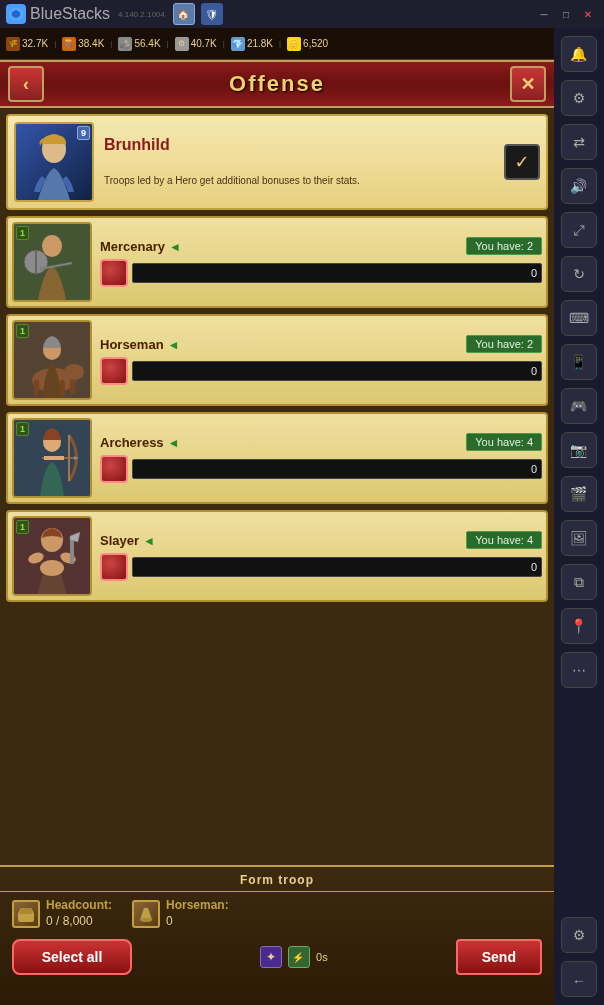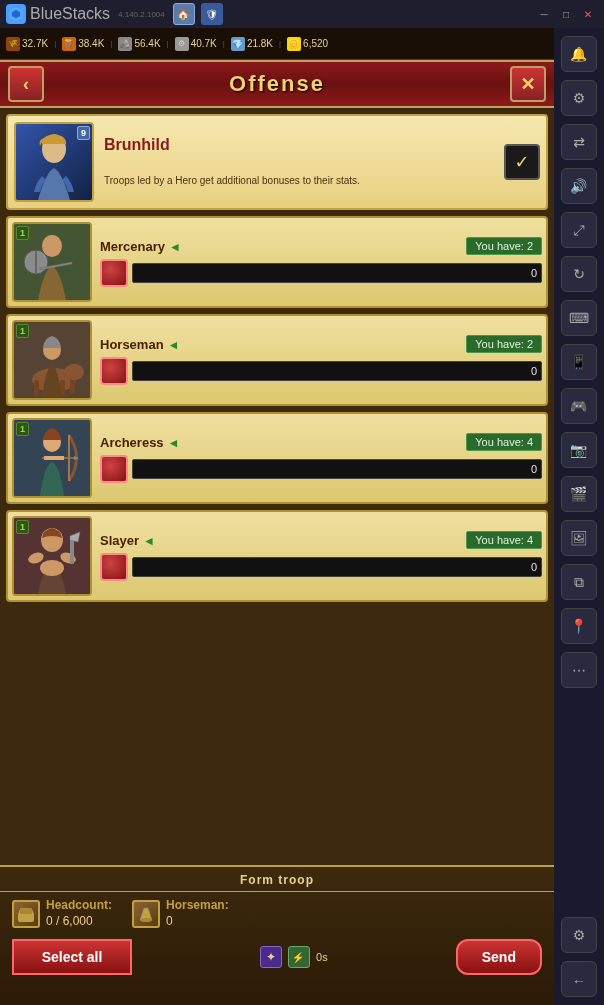--- a/index.html
+++ b/index.html
@@ -322,32 +322,32 @@
     .bottom-buttons {
       display: flex;
       padding: 4px 12px;
       gap: 8px;
       align-items: center;
       justify-content: space-between;
     }
     .btn-select-all {
       background: linear-gradient(180deg, #cc3333, #881111);
       border: 2px solid #ff6666;
-      border-radius: 0;
+      border-radius: 8px;
       color: #fff;
       font-size: 14px; font-weight: bold;
       padding: 8px 16px;
       cursor: pointer;
       min-width: 120px;
       text-align: center;
     }
     .btn-send {
       background: linear-gradient(180deg, #cc3333, #881111);
       border: 2px solid #ff6666;
-      border-radius: 12px;
+      border-radius: 4px;
       color: #fff;
       font-size: 14px; font-weight: bold;
       padding: 8px 24px;
       cursor: pointer;
       min-width: 80px;
       text-align: center;
     }
     .center-info {
       display: flex; align-items: center; gap: 6px;
       color: #e8d090; font-size: 11px;
@@ -628,21 +628,21 @@
         <div class="stat-icon stat-icon-troops">
           <svg width="20" height="20" viewBox="0 0 20 20">
             <rect x="2" y="8" width="16" height="10" fill="#c0a040" rx="2"></rect>
             <circle cx="6" cy="8" r="3" fill="#c0a040"></circle>
             <circle cx="14" cy="8" r="3" fill="#c0a040"></circle>
             <rect x="4" y="4" width="12" height="6" fill="#aa8833" rx="1"></rect>
           </svg>
         </div>
         <div class="stat-text">
           <div class="stat-label">Headcount:</div>
-          <div>0 / 6,000</div>
+          <div>0 / 8,000</div>
         </div>
       </div>
       <div class="stat-item">
         <div class="stat-icon stat-icon-capacity">
           <svg width="20" height="20" viewBox="0 0 20 20">
             <path d="M4 16 L8 4 L12 4 L16 16Z" fill="#c0a040" stroke="#888" stroke-width="0.5"></path>
             <ellipse cx="10" cy="16" rx="6" ry="2" fill="#aa8833"></ellipse>
           </svg>
         </div>
         <div class="stat-text">

